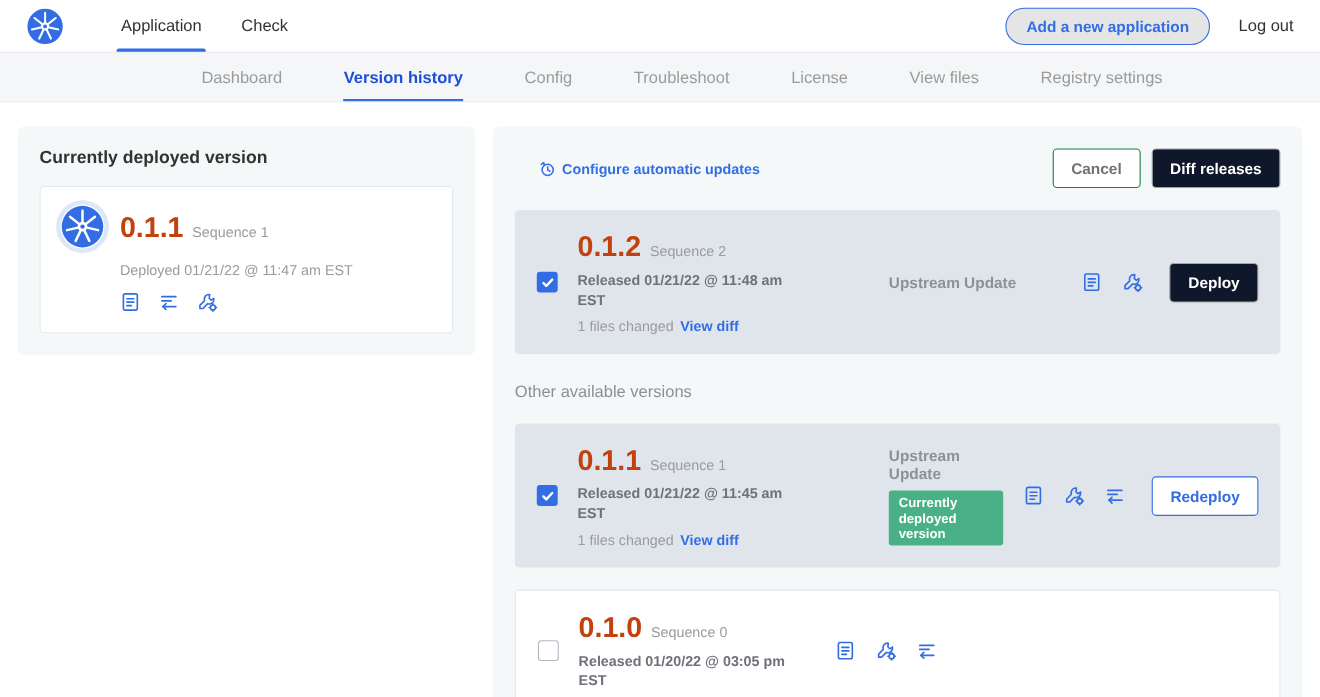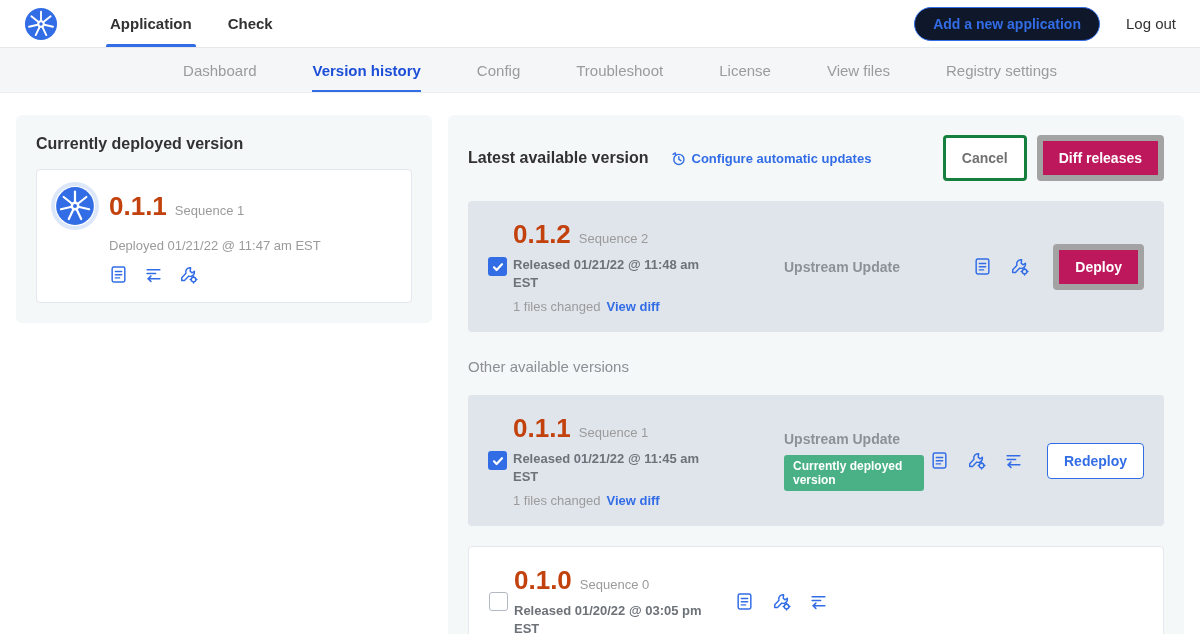--- a/index.html
+++ b/index.html
@@ -19,30 +19,30 @@
     display: flex;
     align-items: stretch;
     border-bottom: 1px solid #e5e8eb;
     padding: 0 24px;
     background: #fff;
   }
   .navbar .logo-wrap { display: flex; align-items: center; margin-right: 34px; }
   .nav-tab {
     display: flex; align-items: center;
     padding: 0 18px;
-    font-size: 15px; font-weight: 700; color: #323232;
+    font-size: 15px; font-weight: 400; color: #323232;
     cursor: pointer; position: relative;
   }
   .nav-tab.active::after {
     content: ""; position: absolute; left: 14px; right: 14px; bottom: 0;
     height: 3px; background: #326de6; border-radius: 2px 2px 0 0;
   }
   .navbar-right { margin-left: auto; display: flex; align-items: center; gap: 26px; }
   .pill-btn {
-    border: 1.5px solid #326de6; color: #326de6; background: #0f172a;
+    border: 1.5px solid #326de6; color: #326de6; background: #e5e5e5;
     font-size: 14px; font-weight: 700;
     border-radius: 18px; padding: 8px 18px; cursor: pointer;
     font-family: inherit;
   }
   .logout { font-size: 15px; color: #323232; cursor: pointer; }
 
   
   .subnav {
     height: 45px; background: #f4f6f8;
     display: flex; justify-content: center; align-items: stretch; gap: 56px;
@@ -90,29 +90,29 @@
     display: flex; align-items: center; gap: 6px;
     color: #326de6; font-size: 13px; font-weight: 700;
     margin-left: 22px; cursor: pointer;
   }
   .hdr-link svg { width: 15px; height: 15px; }
   .hdr-actions { margin-left: auto; display: flex; gap: 10px; }
   .btn {
     font-family: inherit; font-size: 14px; font-weight: 700;
     border-radius: 4px; padding: 9px 16px; cursor: pointer;
   }
-  .btn-cancel { background: #fff; color: #717171; border: 3px solid #15803d; }
-  .btn-primary { background: #be185d; color: #fff; border: 6px solid #a3a3a3; }
+  .btn-cancel { background: #fff; color: #717171; border: 1px solid #15803d; }
+  .btn-primary { background: #0f172a; color: #fff; border: 1px solid #a3a3a3; }
   .btn-outline { background: #fff; color: #326de6; border: 1px solid #326de6; }
 
   
   .version-row {
     margin-top: 20px; border-radius: 4px;
     display: flex; align-items: center;
-    padding: 18px 20px; gap: 6px;
+    padding: 18px 20px; gap: 18px;
   }
   .row-shaded { background: #e0e5ec; }
   .row-white { background: #ffffff; border: 1px solid #e5e8ec; margin-top: 0; }
   .checkbox {
     width: 19px; height: 19px; border-radius: 3px; flex: 0 0 auto;
     display: flex; align-items: center; justify-content: center; cursor: pointer;
   }
   .checkbox.checked { background: #326de6; }
   .checkbox.unchecked { background: #fff; border: 1px solid #b3b9c3; }
   .checkbox svg { width: 12px; height: 12px; }
@@ -239,21 +239,20 @@
             <path d="M13.8 10.6v1M13.8 16v1M10.6 13.8h1M16 13.8h1"></path>
           </svg>
         </span>
       </div>
     </div>
   </div>
 
   <div class="panel panel-right">
 
     <div class="latest-header">
-      <div class="panel-title">Latest available version</div>
       <div class="hdr-link">
         <svg viewBox="0 0 16 16" fill="none" stroke="currentColor" stroke-width="1.5" stroke-linecap="round" stroke-linejoin="round">
           <circle cx="8.4" cy="9" r="5.4"></circle>
           <path d="M8.4 6v3l2.2 1.3"></path>
           <path d="M2.2 3.6 4.6 2l.5 2.6"></path>
         </svg>
         <span>Configure automatic updates</span>
       </div>
       <div class="hdr-actions">
         <button class="btn btn-cancel">Cancel</button>

